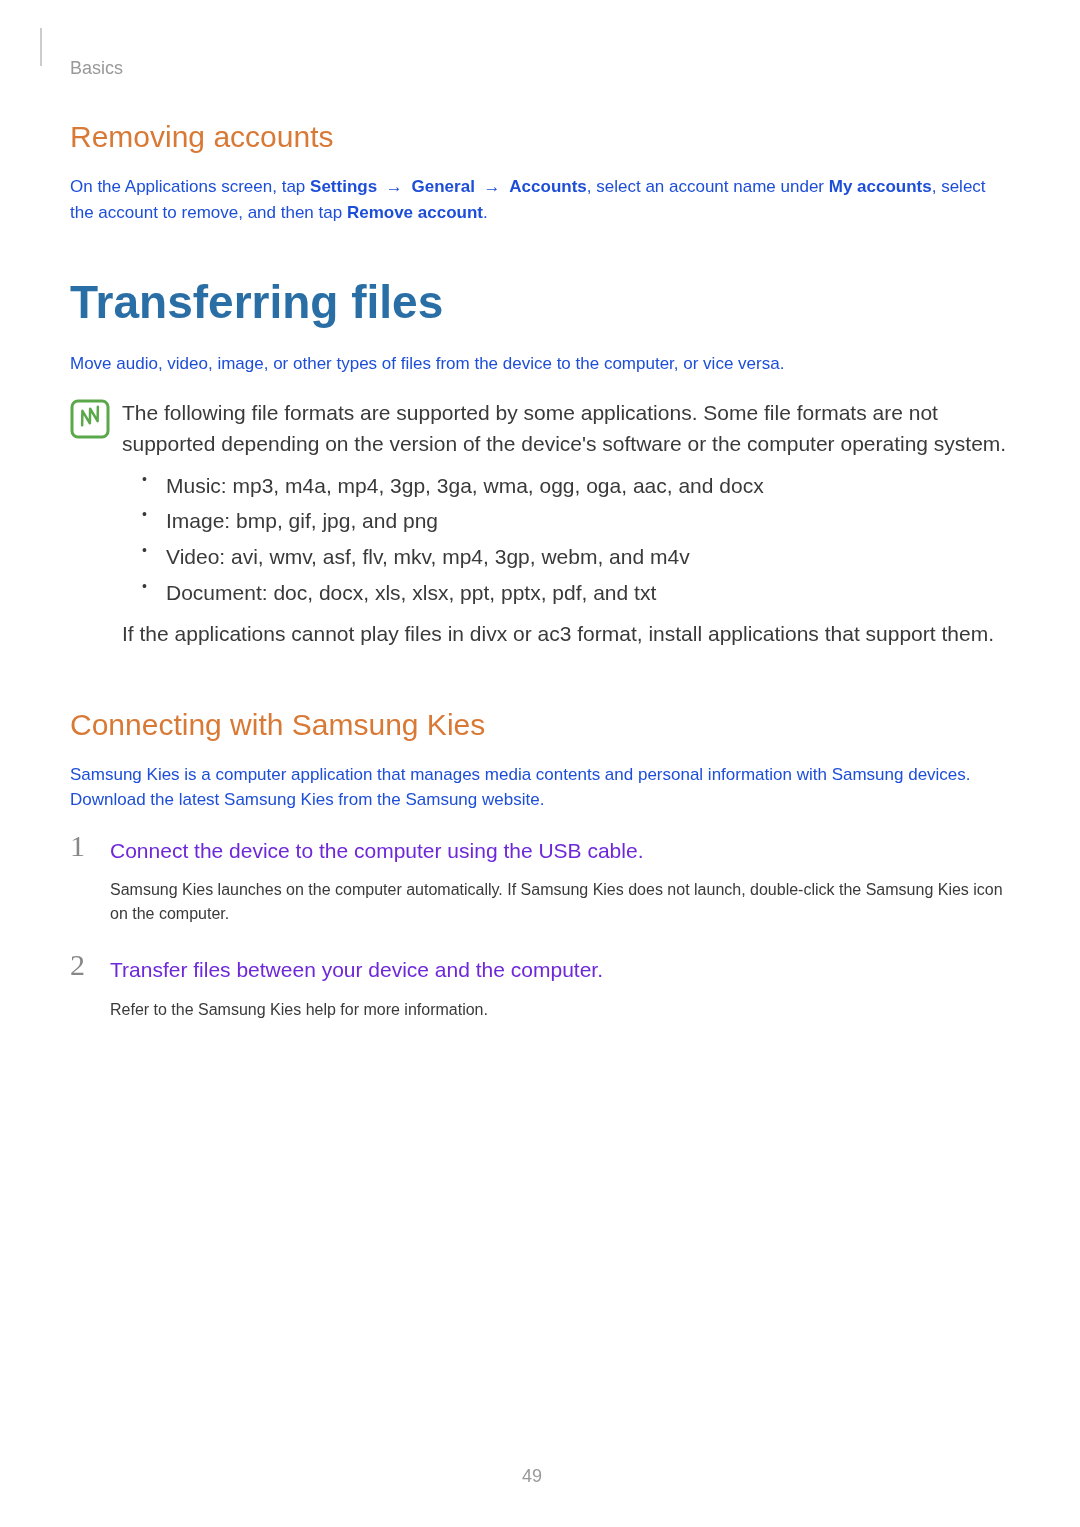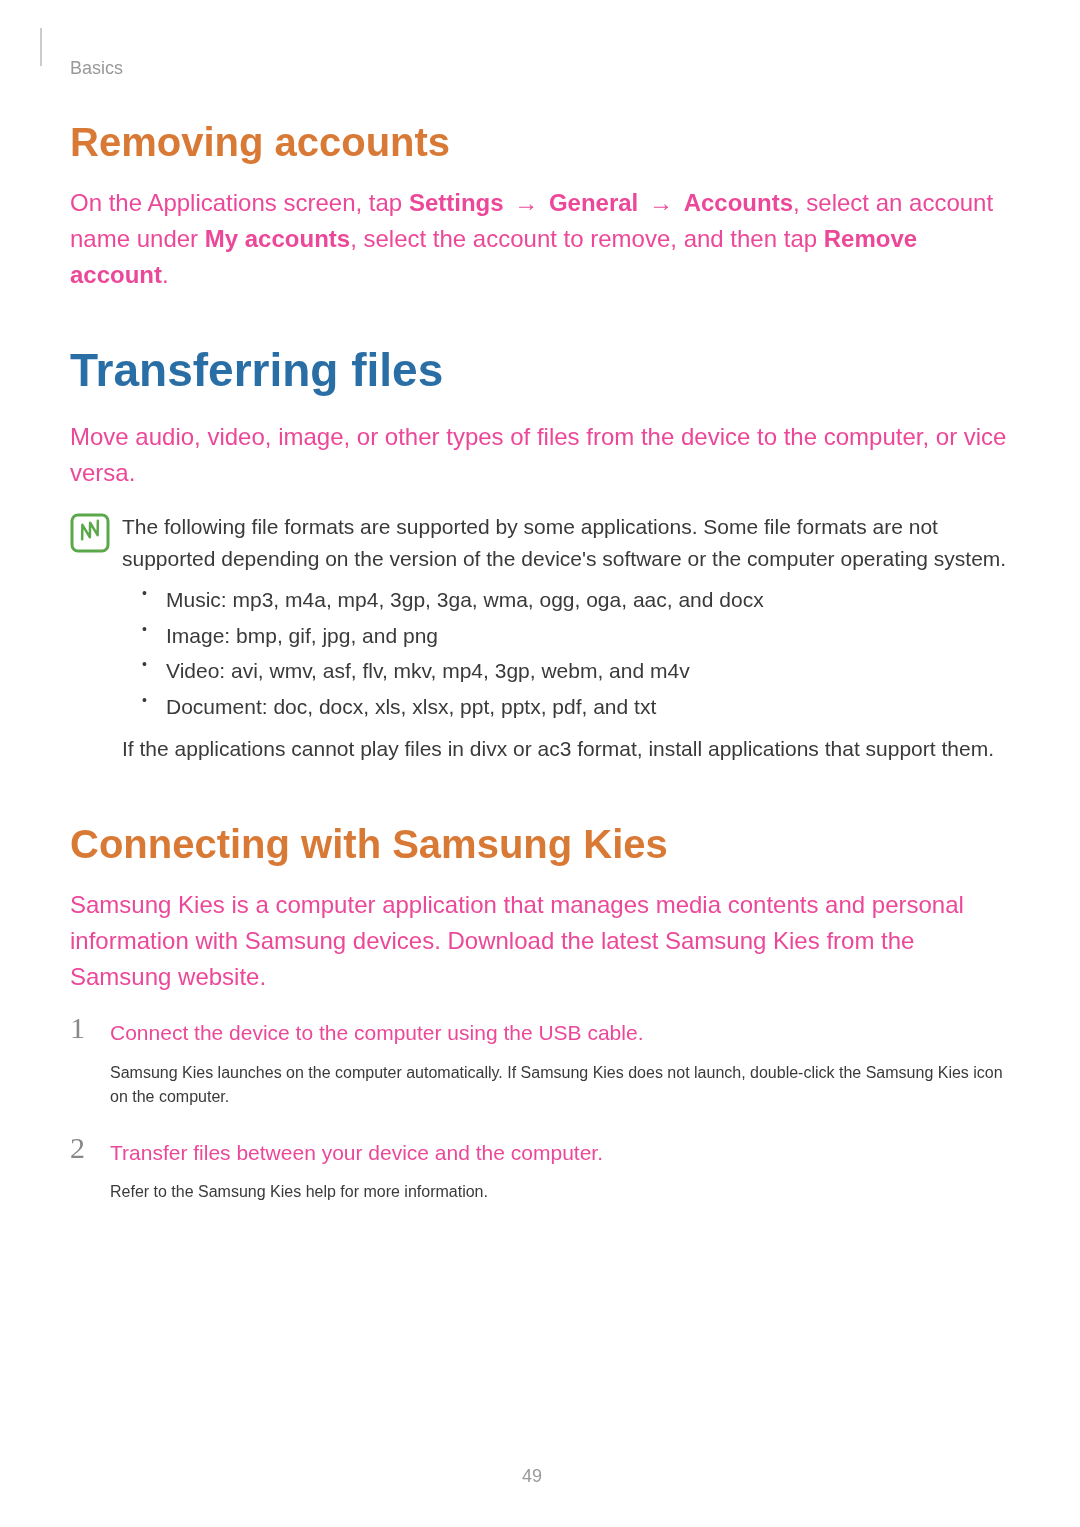--- a/index.html
+++ b/index.html
@@ -40,35 +40,35 @@
       left: 30px;
       font-size: 18px;
       color: #999999;
       font-weight: 400;
     }
     .content {
       margin-top: 90px;
     }
     .h2-orange {
       color: #d97936;
-      font-size: 40px;
-      font-weight: 700;
+      font-size: 30px;
+      font-weight: 400;
       margin-bottom: 20px;
     }
     .h1-blue {
       color: #2a6ea6;
       font-size: 46px;
       font-weight: 700;
       margin-top: 50px;
       margin-bottom: 22px;
     }
     .body-text {
-      font-size: 24px;
-      line-height: 1.5;
-      color: #ec4899;
+      font-size: 17px;
+      line-height: 1.5;
+      color: #1d4ed8;
       margin-bottom: 8px;
     }
     .bold {
       font-weight: 700;
     }
     .arrow {
       padding: 0 4px;
     }
     .note-block {
       display: flex;
@@ -128,21 +128,21 @@
       left: 0;
       top: -6px;
       font-size: 30px;
       font-weight: 400;
       color: #888888;
       font-family: Georgia, serif;
     }
     .step-main {
       font-size: 21px;
       line-height: 1.5;
-      color: #ec4899;
+      color: #6d28d9;
       margin-bottom: 12px;
     }
     .step-sub {
       font-size: 16px;
       line-height: 1.5;
       color: #3a3a3a;
     }
     .page-number {
       position: absolute;
       bottom: 40px;

